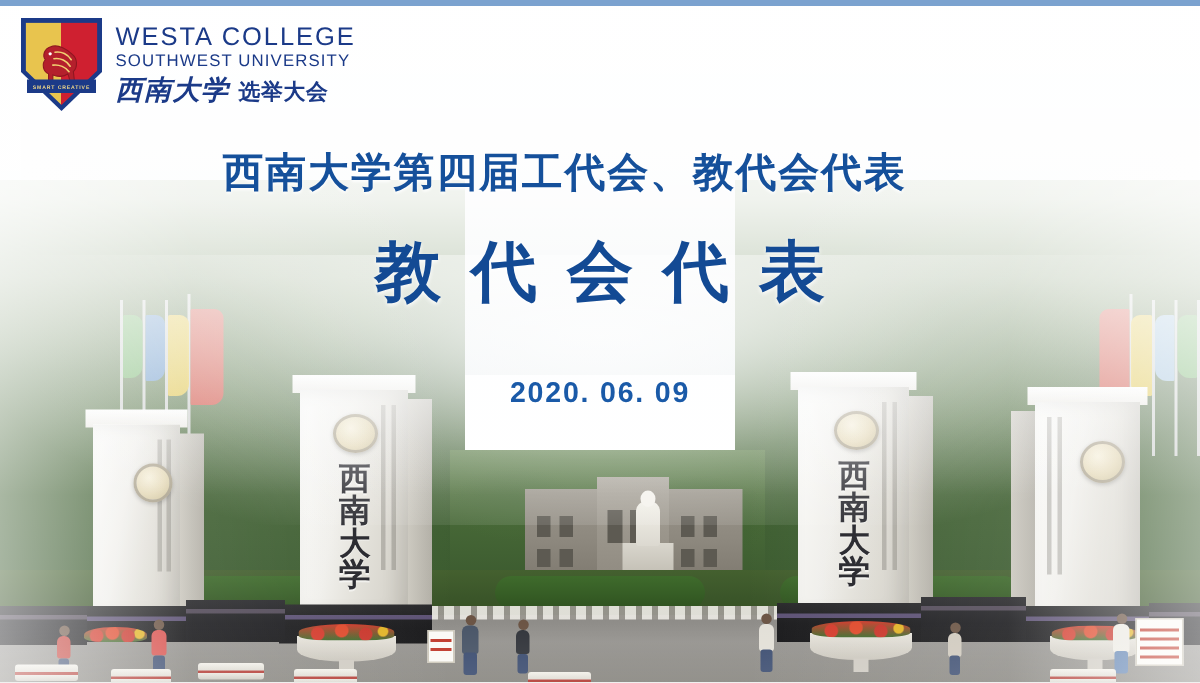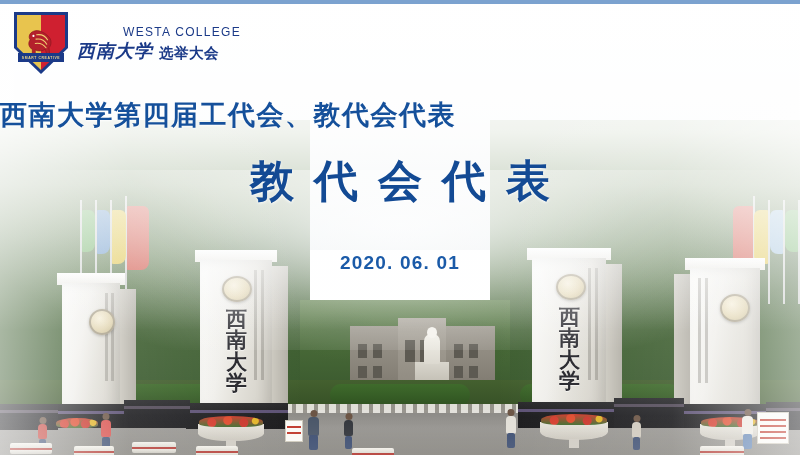--- a/index.html
+++ b/index.html
@@ -237,44 +237,43 @@
     position:absolute;left:4px;right:4px;bottom:12px;height:9px;
     background:#1b3a88;
     display:flex;align-items:center;justify-content:center;
   }
   .shield .ribbon span{
     font-size:3.4px;letter-spacing:.6px;color:#f0d88a;white-space:nowrap;
     font-family:"Liberation Sans",sans-serif;font-weight:700;
   }
   .wordmark{display:flex;flex-direction:column;line-height:1;}
   .wm-en1{
-    font-size:12px;letter-spacing:1.3px;color:#1b3a88;font-weight:400;
+    font-size:17px;letter-spacing:1.3px;color:#1b3a88;font-weight:400;
     font-family:"Liberation Sans",sans-serif;
-    margin-left:46px;
   }
   .wm-en2{
     font-size:11.2px;letter-spacing:.75px;color:#1b3a88;font-weight:400;
     margin-top:3px;font-family:"Liberation Sans",sans-serif;
   }
   .wm-cn{
     margin-top:4px;display:flex;align-items:flex-end;gap:6px;color:#1b3a88;
   }
   .wm-cn .big{
     font-size:18px;font-weight:700;letter-spacing:1px;
     font-family:"DejaVu Serif","Liberation Serif",serif;
     font-style:italic;
   }
   .wm-cn .small{
     font-size:14.5px;font-weight:700;letter-spacing:.5px;
     font-family:"DejaVu Serif","Liberation Serif",serif;
   }
 
   
   .subtitle{
-    position:absolute;left:0;top:97px;width:753px;text-align:left;
+    position:absolute;left:0;top:97px;width:753px;text-align:center;
     font-size:27px;font-weight:700;color:#15509b;letter-spacing:1.5px;
     font-family:"DejaVu Serif","Liberation Serif",serif;
     text-shadow:0 1px 2px rgba(255,255,255,.9);
   }
   .headline{
     position:absolute;left:0;top:152px;width:800px;text-align:center;
     font-size:44px;font-weight:700;color:#134a94;letter-spacing:20px;
     text-indent:20px;
     font-family:"DejaVu Sans","Liberation Sans",sans-serif;
     text-shadow:0 1px 3px rgba(255,255,255,.9);
@@ -504,24 +503,25 @@
         </g>
         <circle cx="29" cy="33" r="3" fill="#fff"></circle>
       </svg>
       <div class="ribbon">
         <span>SMART CREATIVE</span>
       </div>
     </div>
 
     <div class="wordmark">
       <div class="wm-en1">WESTA COLLEGE</div>
+      <div class="wm-en2">SOUTHWEST UNIVERSITY</div>
       <div class="wm-cn">
         <span class="big">西南大学</span>
         <span class="small">选举大会</span>
       </div>
     </div>
   </div>
 
   <div class="subtitle">西南大学第四届工代会、教代会代表</div>
   <div class="headline">教代会代表</div>
-  <div class="datetext">2020. 06. 01</div>
+  <div class="datetext">2020. 06. 09</div>
 
 </div>
 
 </body></html>

